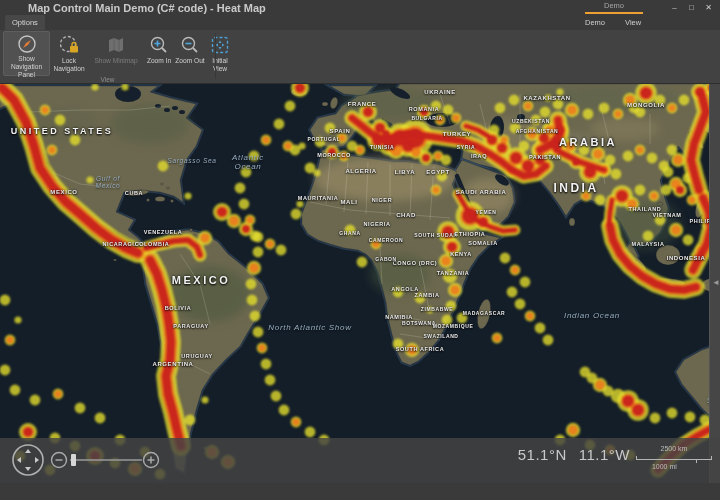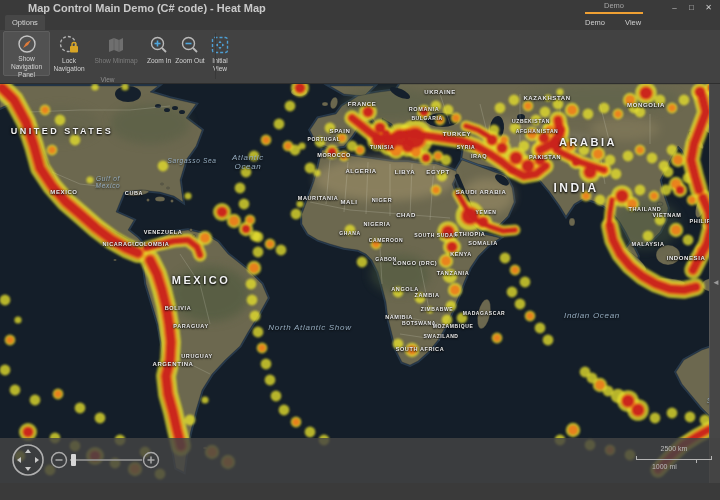--- a/index.html
+++ b/index.html
@@ -731,20 +731,24 @@
         <svg width="110" height="18" viewBox="0 0 110 18">
           <circle cx="9" cy="9" r="7.5" fill="none" stroke="#aaaaaa" stroke-width="1.4"></circle>
           <line x1="5.5" y1="9" x2="12.5" y2="9" stroke="#aaaaaa" stroke-width="1.5"></line>
           <line x1="20" y1="9" x2="92" y2="9" stroke="#9a9a9a" stroke-width="1.6"></line>
           <rect x="21" y="3" width="5" height="12" rx="1" fill="#d6d6d6"></rect>
           <circle cx="101" cy="9" r="7.5" fill="none" stroke="#aaaaaa" stroke-width="1.4"></circle>
           <line x1="97.5" y1="9" x2="104.5" y2="9" stroke="#aaaaaa" stroke-width="1.5"></line>
           <line x1="101" y1="5.5" x2="101" y2="12.5" stroke="#aaaaaa" stroke-width="1.5"></line>
         </svg>
       </div>
+      <div id="coords">
+        <span>51.1°N</span>
+        <span>11.1°W</span>
+      </div>
       <div id="scalebar">
         <div class="km">2500 km</div>
         <div class="line"></div>
         <div class="tickmi"></div>
         <div class="mi">1000 mi</div>
       </div>
     </div>
     </div>
 
 

